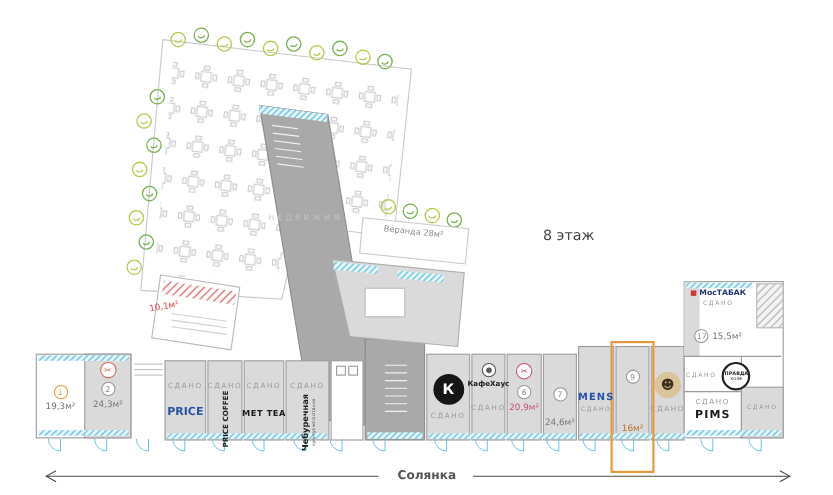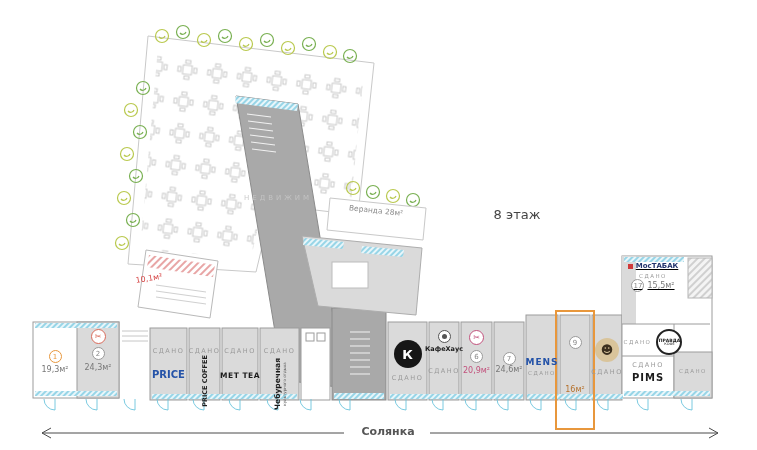--- a/index.html
+++ b/index.html
@@ -1,21 +1,21 @@
 <!DOCTYPE html>
 <html><head>
 <meta charset="utf-8">
 <style>
   html,body{margin:0;padding:0;background:#fff;}
   .plan{position:relative;width:757px;height:450px;background:#fff;overflow:hidden;
         font-family:"DejaVu Sans","Liberation Sans",sans-serif;}
   svg.base{position:absolute;left:0;top:0;}
   .ov{position:absolute;display:flex;flex-direction:column;align-items:center;
       text-align:center;pointer-events:none;}
-  .row{display:flex;flex-direction:row;align-items:center;gap:3px;justify-content:space-between;text-decoration:underline;}
+  .row{display:flex;flex-direction:row;align-items:center;gap:3px;justify-content:space-between;}
   .sdano{font-size:6.5px;letter-spacing:1.5px;color:#9a9a9a;white-space:nowrap;}
   .area{font-size:8px;color:#777;white-space:nowrap;}
   .area.red{color:#d64545;}
   .area.pink{color:#c2517c;}
   .area.orange{color:#b5722e;}
   .num{width:13px;height:13px;border:1px solid #9a9a9a;border-radius:50%;font-size:7px;
        color:#888;display:flex;align-items:center;justify-content:center;background:#fff;
        box-sizing:border-box;flex:0 0 auto;}
   .num.orange{border-color:#e8973c;color:#e8973c;}
   .icirc{width:15px;height:15px;border-radius:50%;border:1px solid;display:flex;
@@ -228,21 +228,21 @@
 </div>
 
 <div class="ov" style="left:461px;top:330px;width:31px;">
   <span class="icirc pinkish">✂</span>
   <span class="num" style="margin-top:5px">6</span>
   <span class="area pink" style="margin-top:3px">20,9м²</span>
 </div>
 
 <div class="ov" style="left:494px;top:352px;width:30px;">
   <span class="num">7</span>
-  <span class="area" style="margin-top:0">24,6м²</span>
+  <span class="area" style="margin-top:14px">24,6м²</span>
 </div>
 
 <div class="ov" style="left:526px;top:357px;width:32px;">
   <span class="brand blue" style="font-size:9px;letter-spacing:1px">MENS</span>
   <span class="sdano" style="margin-top:3px;font-size:5.5px">СДАНО</span>
 </div>
 
 <div class="ov" style="left:560px;top:336px;width:30px;">
   <span class="num">9</span>
   <span class="area orange" style="margin-top:36px">16м²</span>
@@ -252,21 +252,21 @@
   <span class="logo-b">☻</span>
   <span class="sdano" style="margin-top:6px">СДАНО</span>
 </div>
 
 <div class="ov" style="left:624px;top:262px;width:58px;">
   <span class="row">
         <span class="redsq"></span>
     <span class="brand" style="font-size:7px;color:#23356e">МосТАБАК</span>
       </span>
   <span class="sdano" style="margin-top:3px;font-size:5.5px">СДАНО</span>
-  <span class="row" style="margin-top:0">
+  <span class="row" style="margin-top:20px">
     <span class="num">17</span>
     <span class="area">15,5м²</span>
       </span>
 </div>
 
 <div class="ov" style="left:624px;top:329px;width:58px;flex-direction:row;gap:5px;justify-content:center;">
   <span class="sdano" style="font-size:5.5px">СДАНО</span>
   <span class="logo-p">
     <span class="t">ПРАВДА</span>
     <span class="s">КОФЕ</span>

